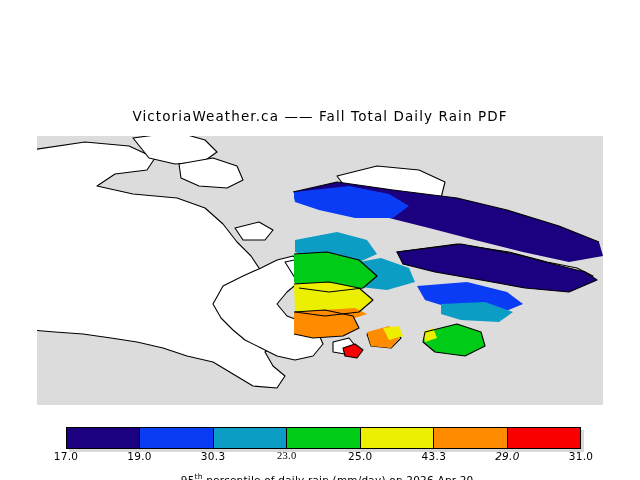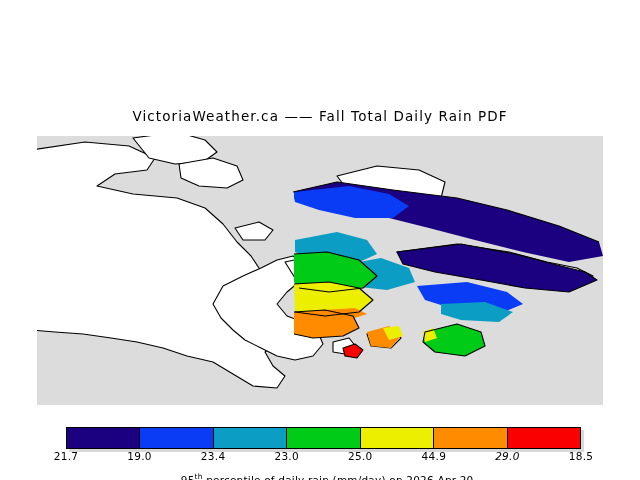--- a/index.html
+++ b/index.html
@@ -192,27 +192,27 @@
         <div class="cbar-seg" title="19.0-21.0" style="background: rgb(10, 60, 245);"></div>
         <div class="cbar-seg" title="21.0-23.0" style="background: rgb(11, 157, 196);"></div>
         <div class="cbar-seg" title="23.0-25.0" style="background: rgb(0, 204, 24);"></div>
         <div class="cbar-seg" title="25.0-27.0" style="background: rgb(236, 240, 0);"></div>
         <div class="cbar-seg" title="27.0-29.0" style="background: rgb(255, 140, 0);"></div>
         <div class="cbar-seg" title="29.0-31.0" style="background: rgb(251, 0, 0);"></div>
       </div>
   </div>
 
   <div class="cbar-ticks" id="cbar-ticks">
-      <span class="tick" style="left: 0%;">21.7</span>
+      <span class="tick" style="left: 0%;">17.0</span>
       <span class="tick" style="left: 14.2857%; text-align: center;">19.0</span>
-      <span class="tick" style="left: 28.5714%;">23.4</span>
-      <span class="tick" style="left: 42.8571%;">23.0</span>
+      <span class="tick" style="left: 28.5714%;">30.3</span>
+      <span class="tick" style="left: 42.8571%; font-family: Liberation Serif, serif;">23.0</span>
       <span class="tick" style="left: 57.1429%; text-align: center;">25.0</span>
-      <span class="tick" style="left: 71.4286%;">44.9</span>
+      <span class="tick" style="left: 71.4286%;">43.3</span>
       <span class="tick" style="left: 85.7143%; font-style: italic;">29.0</span>
-      <span class="tick" style="left: 100%;">18.5</span>
+      <span class="tick" style="left: 100%;">31.0</span>
     </div>
 
   <div class="cbar-caption">
     <span>95</span><sup>th</sup><span> percentile of daily rain (mm/day) on 2026-Apr-20</span>
   </div>
 
 </div>
 
 </body></html>

